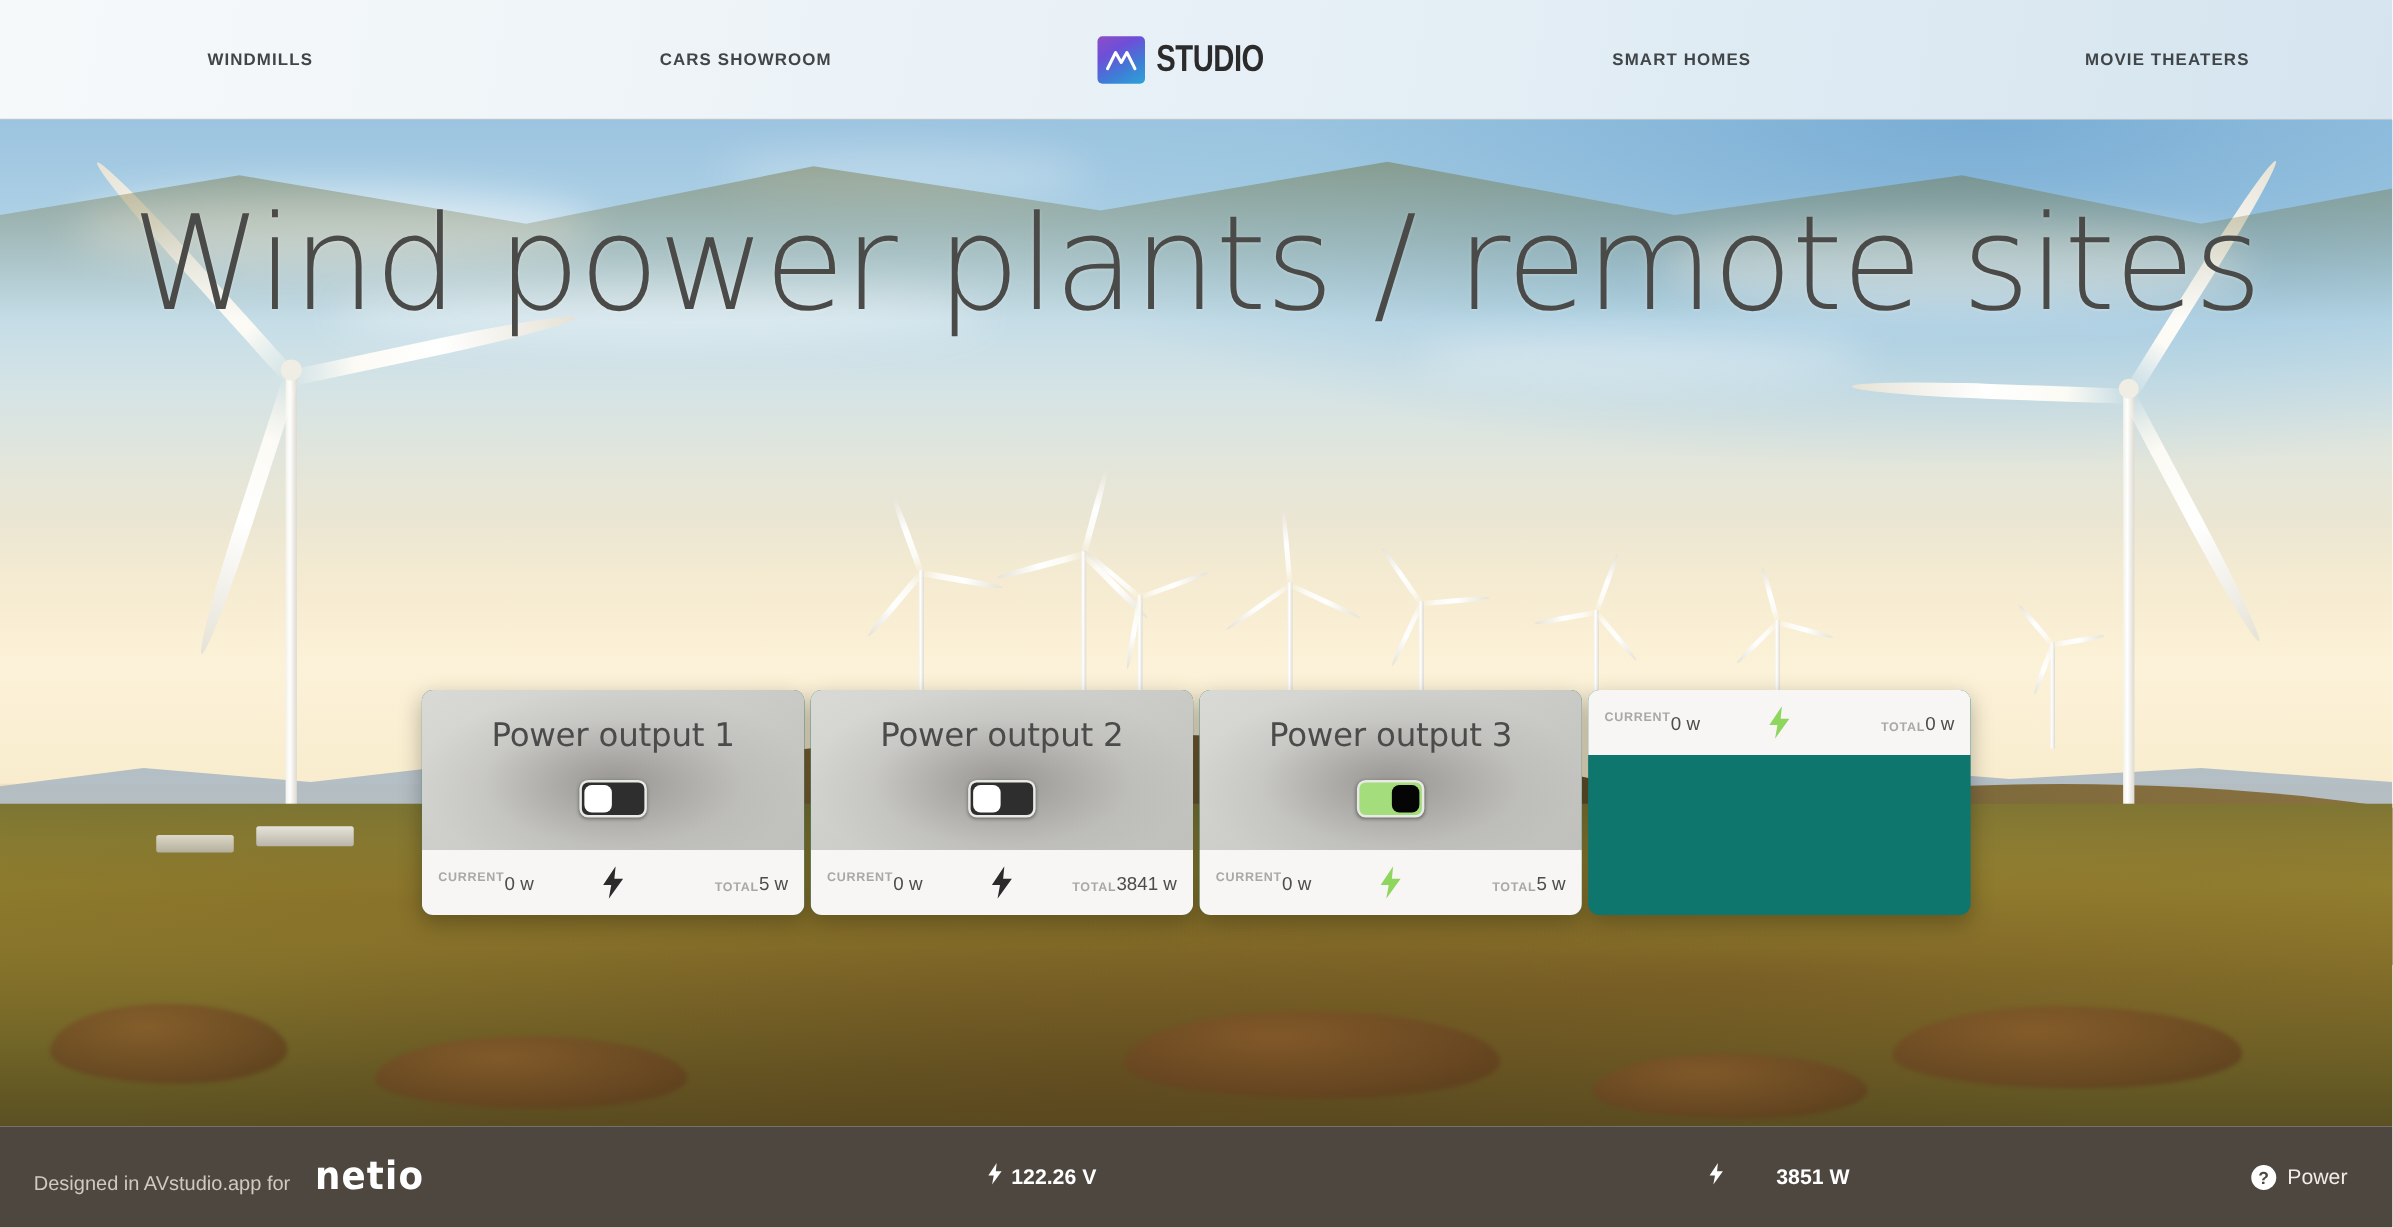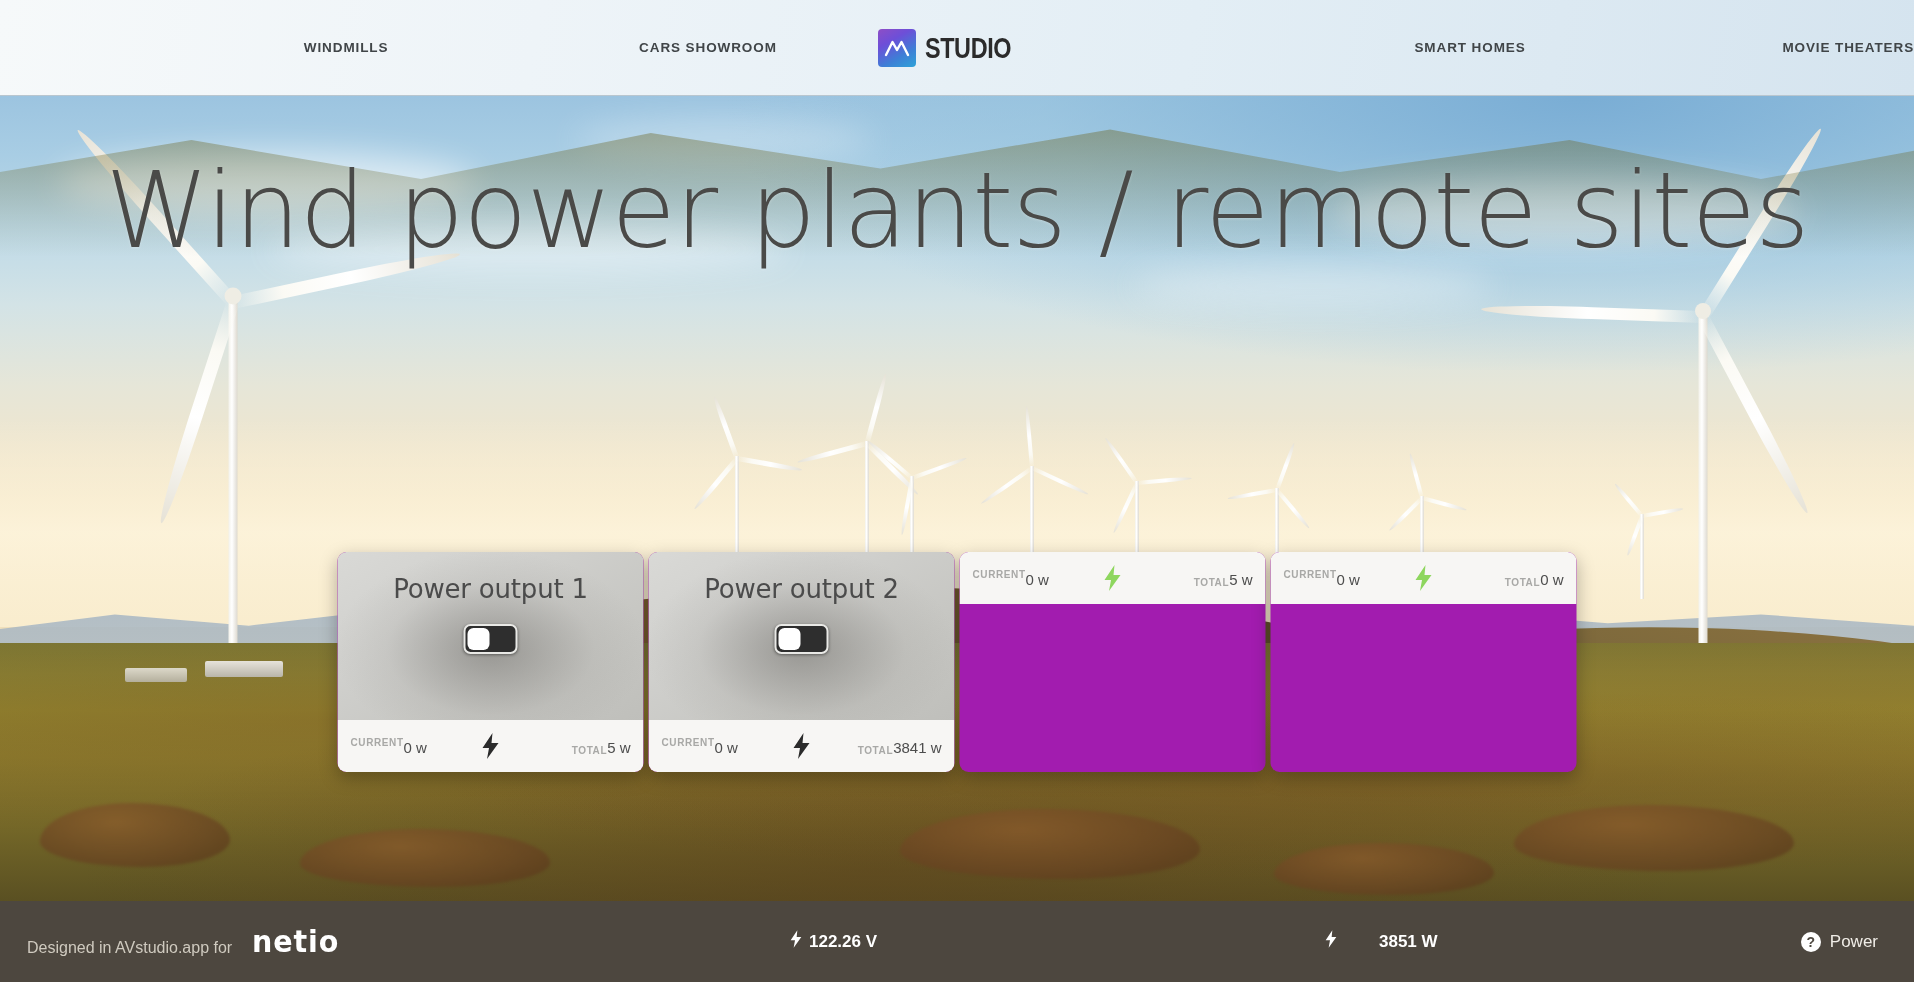--- a/index.html
+++ b/index.html
@@ -11,21 +11,21 @@
   .page { position:relative; width:1914px; height:982px; }
 
   
   .navbar {
     position:absolute; top:0; left:0; width:1914px; height:96px;
     background:linear-gradient(100deg,#f6f9fa 0%,#eef4f8 28%,#e3eef5 62%,#d5e4ef 100%);
     border-bottom:1px solid #b9c6cf;
     display:flex; align-items:center; z-index:20;
   }
   .nav-item {
-    flex:1; text-align:right;
+    flex:1; text-align:center;
     font-size:13.5px; font-weight:bold; letter-spacing:.9px;
     color:#404548; cursor:pointer; user-select:none;
     text-transform:uppercase;
     padding-left:28px;
   }
   .nav-logo {
     flex:1; display:flex; align-items:center; justify-content:center;
     gap:9px; cursor:pointer;
   }
   .logo-mark {
@@ -166,25 +166,25 @@
     text-shadow:0 1px 3px rgba(255,255,255,.25);
     user-select:none;
   }
 
   
   .cards {
     position:absolute; left:50%; transform:translateX(-50%);
     top:456px; display:flex; gap:5px; z-index:8;
   }
   .card {
-    width:306px; height:220px;
+    width:306px; height:180px;
     border-radius:9px; overflow:hidden;
     box-shadow:0 6px 18px rgba(0,0,0,.28);
     display:flex; flex-direction:column;
-    background:#a21caf;
+    background:#0f766e;
   }
   .card-top {
     flex:1; position:relative;
     background:
       radial-gradient(ellipse at 50% 58%, rgba(110,108,104,.55) 0%, rgba(150,148,144,.15) 48%, rgba(210,210,206,0) 72%),
       linear-gradient(150deg,#d9d9d6 0%,#cfcfcc 38%,#c6c6c2 70%,#bfbfbb 100%);
     display:flex; flex-direction:column; align-items:center;
     padding-top:22px;
   }
   .card-title {
@@ -247,21 +247,21 @@
     font-family:"DejaVu Sans","Liberation Sans", sans-serif;
     transform:scaleX(.92); transform-origin:left center;
   }
   .foot-stat {
     display:flex; align-items:center; gap:7px;
     font-size:17px; font-weight:bold; color:#ffffff;
     white-space:nowrap;
     font-family:"Liberation Sans Narrow","Liberation Sans", sans-serif;
   }
   .foot-stat.s1 { position:absolute; left:790px; }
-  .foot-stat.s2 { position:absolute; left:1325px;gap:42px; }
+  .foot-stat.s2 { position:absolute; left:1367px;gap:42px; }
   .foot-help {
     position:absolute; right:36px;
     display:flex; align-items:center; gap:9px; cursor:pointer;
   }
   .help-circle {
     width:20px; height:20px; border-radius:50%;
     background:#ffffff; color:#4d473f;
     font-size:14px; font-weight:bold; line-height:20px;
     text-align:center;
   }
@@ -431,20 +431,26 @@
               </svg>
           </span>
           <div class="metric right">
             <span class="metric-label">TOTAL</span>
             <span class="metric-value">3841 w</span>
           </div>
         </div>
       </div>
 
       <div class="card">
+        <div class="card-top">
+          <div class="card-title">Power output 3</div>
+          <div class="toggle on">
+            <span class="knob"></span>
+          </div>
+        </div>
         <div class="card-bottom">
           <div class="metric">
             <span class="metric-label">CURRENT</span>
             <span class="metric-value">0 w</span>
           </div>
           <span class="bolt-center">
             <svg width="18" height="26" viewBox="0 0 18 26">
                 <path d="M11 0 L1 15 L7.5 15 L5.5 26 L17 10 L10 10 Z" fill="#8ed65e"></path>
               </svg>
           </span>

